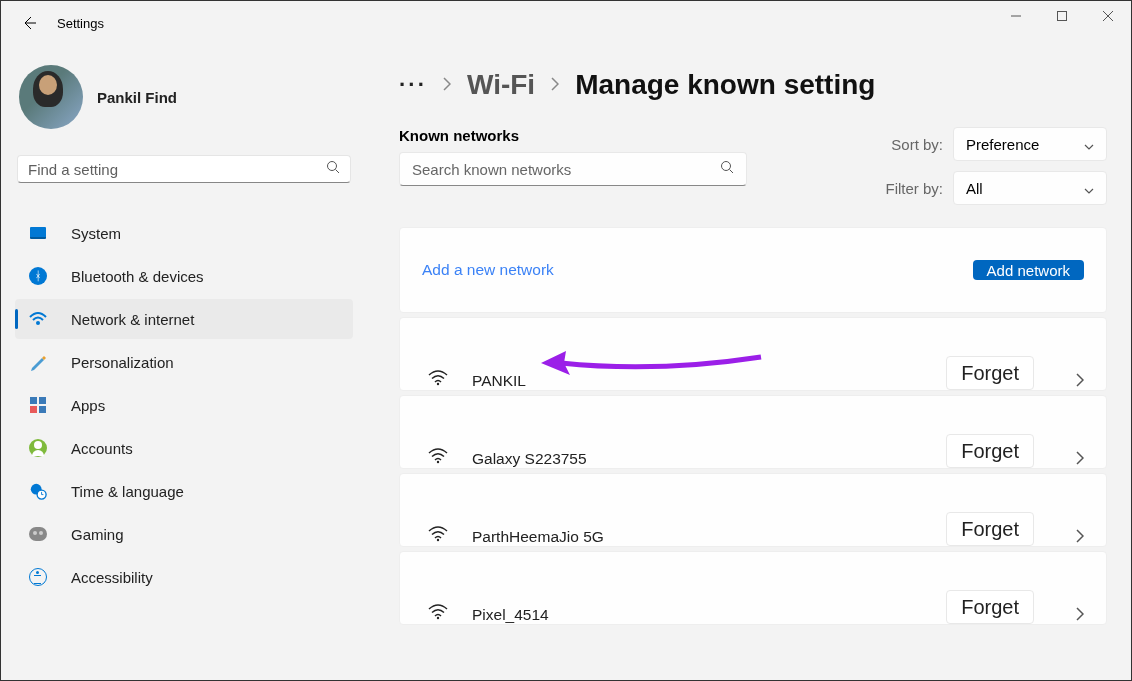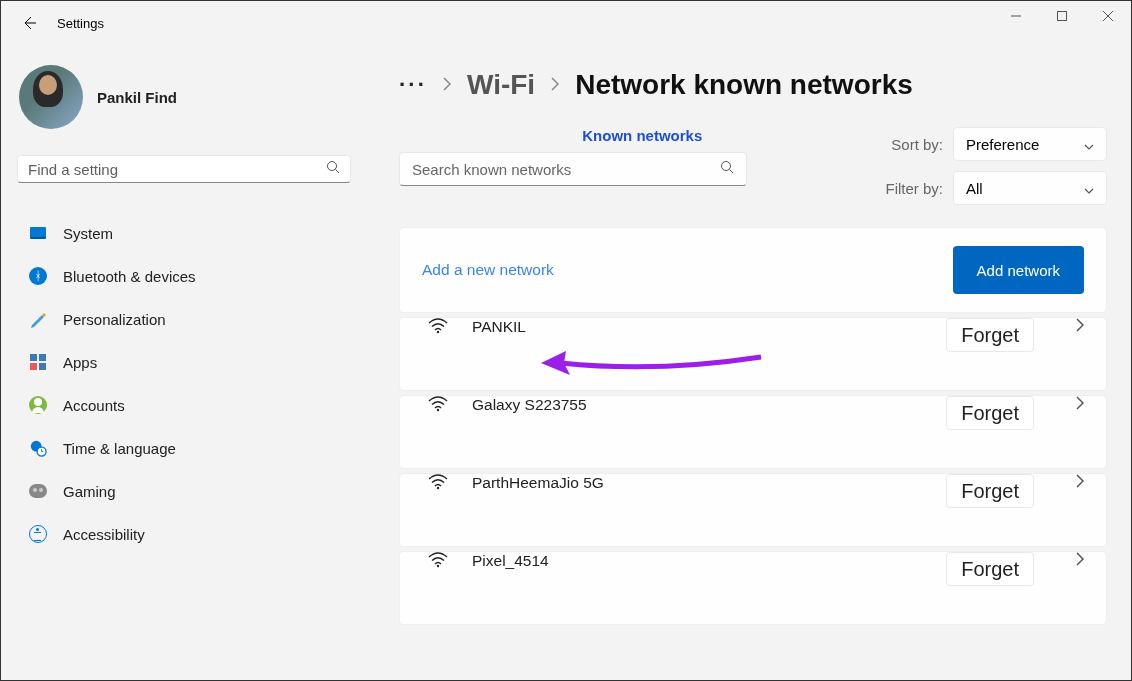--- a/index.html
+++ b/index.html
@@ -23,21 +23,21 @@
 .avatar::before { content: ""; position: absolute; top: 6px; left: 14px; width: 30px; height: 36px; background: #2a2a2a; border-radius: 50% 50% 40% 40%; }
 .avatar::after { content: ""; position: absolute; top: 10px; left: 20px; width: 18px; height: 20px; background: #c8a078; border-radius: 50%; }
 .username { font-size: 15px; font-weight: 600; color: #222; }
 
 .search-box { display: flex; align-items: center; height: 28px; background: #fff; border: 1px solid #e5e5e5; border-bottom: 1px solid #868686; border-radius: 4px; padding: 0 10px; margin: 0 4px; }
 .search-box input { flex: 1; border: none; outline: none; font-size: 15px; background: transparent; color: #333; }
 .search-box input::placeholder { color: #5f5f5f; }
 .search-box .sicon { color: #555; }
 
 .nav { margin-top: 30px; }
-.nav-item { display: flex; align-items: center; gap: 16px; height: 40px; padding: 0 14px; border-radius: 4px; cursor: pointer; font-size: 15px; color: #222; margin: 3px 2px; position: relative; }
+.nav-item { display: flex; align-items: center; gap: 24px; height: 40px; padding: 0 14px; border-radius: 4px; cursor: pointer; font-size: 15px; color: #222; margin: 3px 2px; position: relative; }
 .nav-item.active { background: #eaeaea; }
 .nav-item.active::before { content: ""; position: absolute; left: 0; top: 10px; bottom: 10px; width: 3px; background: #0067c0; border-radius: 2px; }
 .nav-icon { width: 18px; height: 18px; display: flex; align-items: center; justify-content: center; }
 .ico-system { width: 16px; height: 12px; background: #0078d4; border-radius: 1px; border-bottom: 2px solid #005a9e; }
 .ico-bluetooth { width: 18px; height: 18px; border-radius: 50%; background: #0078d4; color: #fff; display: flex; align-items: center; justify-content: center; font-size: 12px; }
 .ico-apps { width: 16px; height: 16px; display: grid; grid-template: 1fr 1fr / 1fr 1fr; gap: 2px; }
 .ico-apps span { background: #3a7ab8; }
 .ico-apps span:nth-child(3) { background: #e85a5a; }
 .ico-accounts { width: 18px; height: 18px; border-radius: 50%; background: radial-gradient(circle at 50% 35%, #7fba3c 30%, transparent 31%), linear-gradient(#7fba3c, #7fba3c); background-size: 100% 100%, 100% 50%; background-position: 0 0, 0 100%; border-radius: 50% 50% 50% 50%; background: #7fba3c; position: relative; }
 .ico-accounts::before { content: ""; position: absolute; top: 2px; left: 5px; width: 8px; height: 8px; background: #fff; border-radius: 50%; }
@@ -49,35 +49,35 @@
 .ico-accessibility::before { content: ""; position: absolute; top: 2px; left: 6px; width: 3px; height: 3px; background: #0078d4; border-radius: 50%; }
 .ico-accessibility::after { content: ""; position: absolute; top: 6px; left: 4px; width: 7px; height: 7px; border-top: 1.5px solid #0078d4; border-bottom: 1.5px solid #0078d4; }
 
 
 .main { flex: 1; padding: 24px 24px 0 34px; overflow: hidden; }
 .breadcrumbs { display: flex; align-items: center; gap: 16px; margin-bottom: 26px; }
 .bc-more { color: #222; font-size: 22px; letter-spacing: 2px; font-weight: bold; cursor: pointer; }
 .bc-sep { color: #888; font-size: 14px; }
 .bc-link { font-size: 28px; font-weight: 600; color: #555; cursor: pointer; }
 .bc-current { font-size: 28px; font-weight: 600; color: #111; }
-.section-title { font-size: 15px; font-weight: 600; color: #1d4ed8; text-align: center; }
+.section-title { font-size: 15px; font-weight: 600; color: #000000; }
 .known-search { display: flex; align-items: center; width: 348px; height: 34px; background: #fefefe; border: 1px solid #e8e8e8; border-bottom: 1px solid #888; border-radius: 4px; padding: 0 12px; }
 .known-search input { flex: 1; border: none; outline: none; font-size: 15px; background: transparent; }
 .known-search input::placeholder { color: #666; }
 .sort-filter { display: flex; flex-direction: column; gap: 10px; align-items: flex-end; }
 .sf-row { display: flex; align-items: center; gap: 10px; }
 .sf-label { font-size: 15px; color: #666; }
 .sf-select { display: flex; align-items: center; justify-content: space-between; width: 154px; height: 34px; padding: 0 12px; background: #fefefe; border: 1px solid #e8e8e8; border-radius: 4px; font-size: 15px; cursor: pointer; }
 
 .card { background: #fefefe; border: 1px solid #eee; border-radius: 4px; padding: 0 22px; margin-bottom: 4px; }
 .add-card { display: flex; align-items: center; justify-content: space-between; height: 86px; }
 .add-card-text { font-size: 15.5px; color: #3b82f6; }
-.add-btn { height: 48px; padding: 0 24px; background: #0067c0; color: #fff; border: none; border-radius: 4px; font-size: 15px; cursor: pointer; }
-
-.net-card { display: flex; align-items: flex-start; height: 74px; gap: 24px; margin-bottom: 4px; }
+.add-btn { height: 20px; padding: 0 14px; background: #0067c0; color: #fff; border: none; border-radius: 4px; font-size: 15px; cursor: pointer; }
+
+.net-card { display: flex; align-items: flex-end; height: 74px; gap: 24px; margin-bottom: 4px; }
 .wifi-icon { width: 20px; color: #222; margin-left: 6px; }
 .net-name { flex: 1; font-size: 15.5px; color: #222; }
 .forget-btn { height: 34px; padding: 0 14px; background: #fff; border: 1px solid #e8e8e8; border-radius: 4px; font-size: 20px; cursor: pointer; color: #222; }
 .expand-caret { color: #555; margin-left: 18px; cursor: pointer; font-size: 14px; }
 
 
 .annotation-arrow { position: absolute; pointer-events: none; }
 </style>
 </head>
 <body>
@@ -131,20 +131,30 @@
             <span class="ico-system"></span>
           </span>
         <span>System</span>
       </div>
       <div class="nav-item">
         <span class="nav-icon">
             <span class="ico-bluetooth">ᚼ</span>
           </span>
         <span>Bluetooth &amp; devices</span>
       </div>
+      <div class="nav-item active">
+        <span class="nav-icon">
+          <svg width="18" height="16" viewBox="0 0 18 16">
+              <path d="M1 6 Q9 -2 17 6" stroke="#0078d4" stroke-width="2" fill="none"></path>
+              <path d="M4 9 Q9 4 14 9" stroke="#0078d4" stroke-width="2" fill="none"></path>
+              <circle cx="9" cy="12" r="2" fill="#0078d4"></circle>
+            </svg>
+        </span>
+        <span>Network &amp; internet</span>
+      </div>
       <div class="nav-item">
         <span class="nav-icon">
           <svg width="18" height="18" viewBox="0 0 18 18">
               <path d="M3 15 L13 5 L15 7 L5 17 L2 18 Z" fill="#4a9cd3"></path>
               <path d="M13 5 L15 3 L17 5 L15 7 Z" fill="#e8a030"></path>
             </svg>
         </span>
         <span>Personalization</span>
       </div>
       <div class="nav-item">
@@ -193,21 +203,21 @@
   <div class="main">
     <div class="breadcrumbs">
       <span class="bc-more">···</span>
       <span class="bc-sep"><svg width="8" height="14" viewBox="0 0 8 14">
             <path d="M1 1 L7 7 L1 13" stroke="#888" stroke-width="1.5" fill="none"></path>
           </svg></span>
       <span class="bc-link">Wi-Fi</span>
       <span class="bc-sep"><svg width="8" height="14" viewBox="0 0 8 14">
             <path d="M1 1 L7 7 L1 13" stroke="#888" stroke-width="1.5" fill="none"></path>
           </svg></span>
-      <span class="bc-current">Network known networks</span>
+      <span class="bc-current">Manage known setting</span>
     </div>
 
     <div style="display:flex; align-items:flex-start; justify-content:space-between;">
       <div style="flex:1;">
         <div class="section-title" style="margin-bottom:8px;">Known networks</div>
         <div class="known-search">
           <input type="text" placeholder="Search known networks" style="">
           <span><svg width="14" height="14" viewBox="0 0 14 14">
                 <circle cx="6" cy="6" r="4.5" stroke="#555" fill="none" stroke-width="1"></circle>
                 <line x1="9.5" y1="9.5" x2="13" y2="13" stroke="#555" stroke-width="1"></line>

